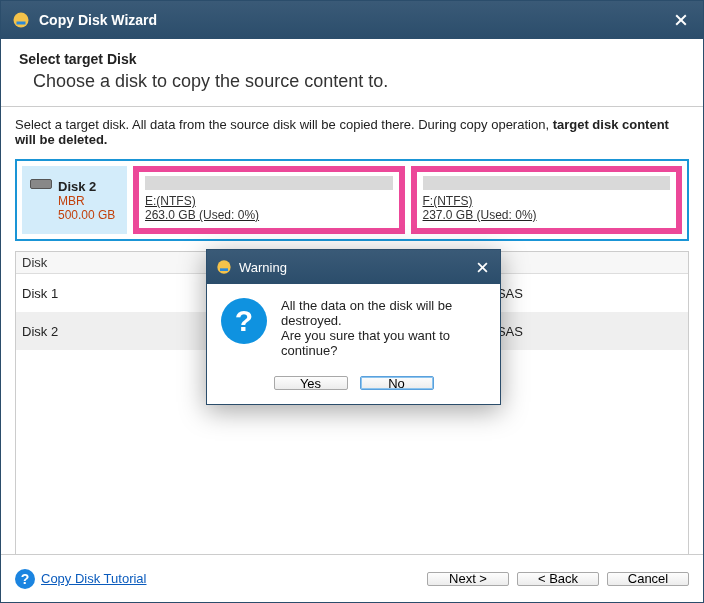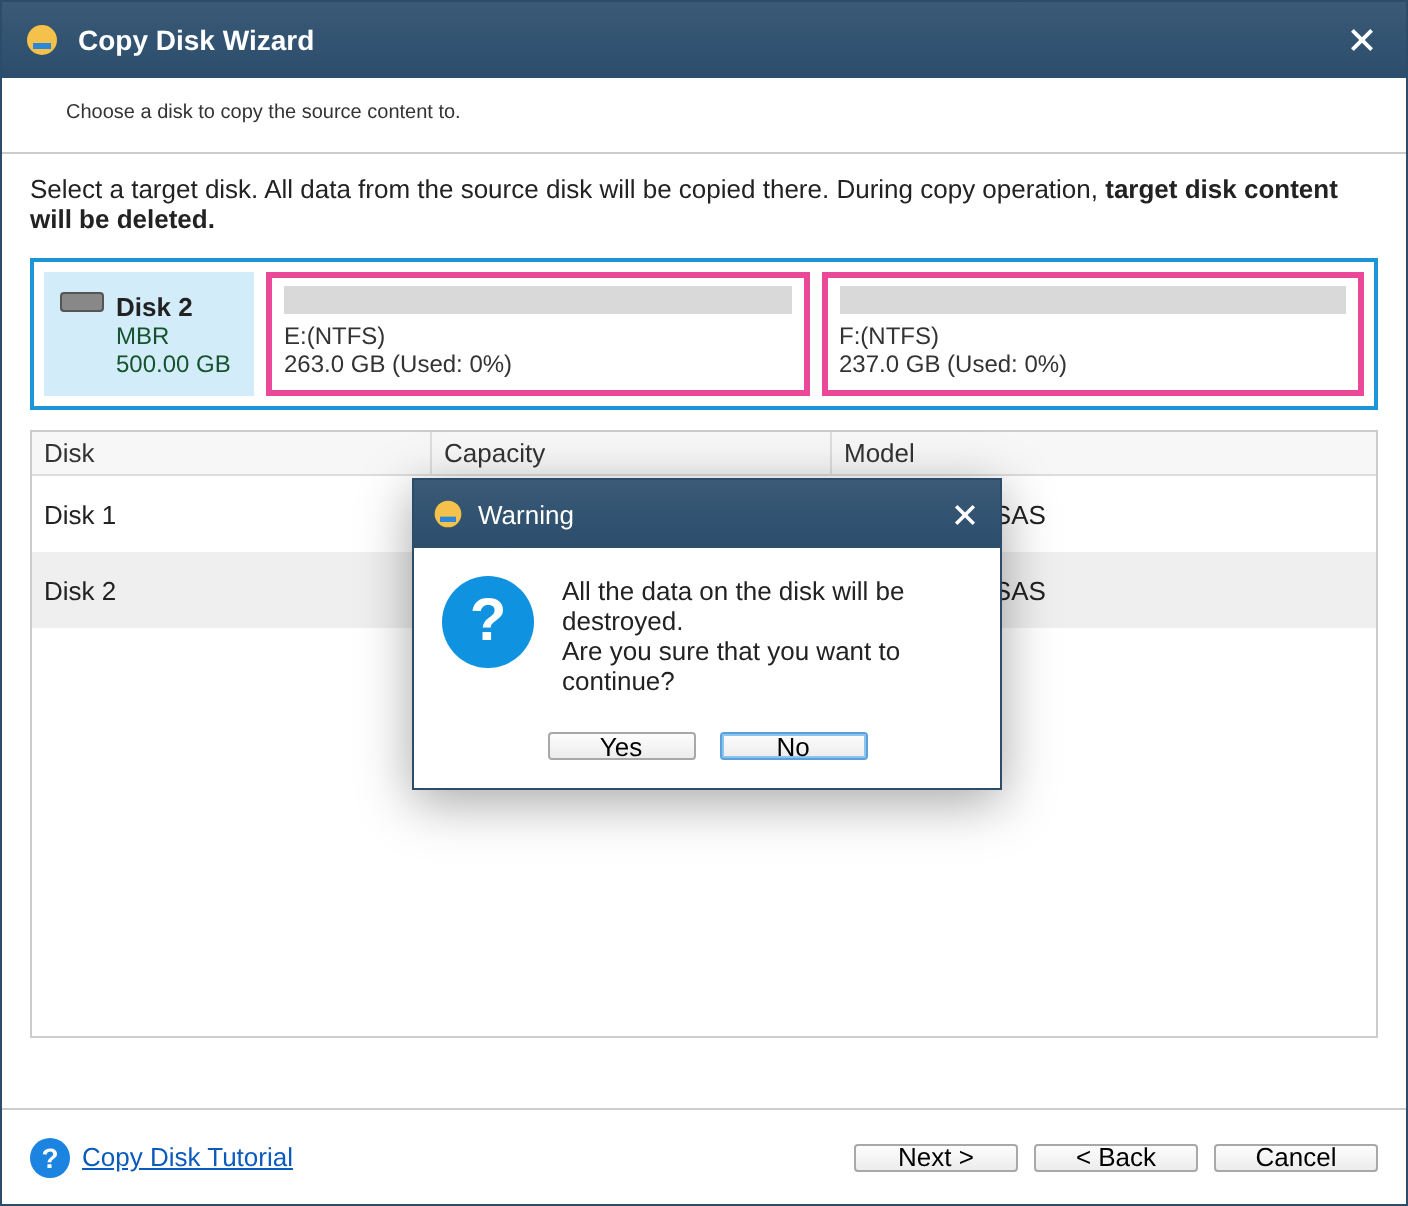--- a/index.html
+++ b/index.html
@@ -29,21 +29,21 @@
   .titlebar .close { width: 24px; height: 24px; display: flex; align-items: center; justify-content: center; cursor: pointer; }
   .titlebar .close svg { width:12px; height:12px; }
   
   
   .header-area {
     padding: 12px 18px 14px 18px;
     border-bottom: 1px solid #ccc;
     background:#fff;
   }
   .header-area .h-title { font-weight: bold; font-size: 14px; margin-bottom: 4px; }
-  .header-area .h-sub { font-size: 10px; color: #333; padding-left: 14px; }
+  .header-area .h-sub { font-size: 18px; color: #333; padding-left: 14px; }
   
   
   .content { padding: 10px 14px 0 14px; }
   .instruction { font-size: 13px; margin-bottom: 12px; color: #222; }
   .instruction .bold { font-weight: bold; }
   
   .disk-panel {
     border: 2px solid #1a95d6;
     background: #fff;
     display: flex;
@@ -54,32 +54,33 @@
   }
   .disk-left {
     width: 105px;
     background: #d3ecfa;
     padding: 6px 8px;
     display: flex;
     flex-direction: column;
     justify-content: center;
   }
   .disk-left .disk-name { font-weight: bold; font-size: 13px; }
-  .disk-left .disk-mbr, .disk-left .disk-size { font-size: 12px; color: #14532d; }
+  .disk-left .disk-mbr, .disk-left .disk-size { font-size: 12px; color: #c2410c; }
   .disk-left .disk-icon { width:22px; height:10px; background:#888; border:1px solid #555; border-radius:2px; margin-bottom:4px; display:block; }
   .disk-left-row { display:flex; align-items:flex-start; gap:6px; }
   .disk-left-text { display:flex; flex-direction:column; }
   
   .partbox {
     flex:1;
-    border: 3px solid #ec4899;
+    border: 6px solid #ec4899;
     padding: 4px 6px 6px 6px;
     display:flex;
     flex-direction:column;
     justify-content:space-between;
+    text-decoration:underline;
   }
   .partbox .bar {
      height: 14px;
      background: #d9d9d9;
      margin-bottom: 4px;
   }
   .partbox .plabel { font-size: 12px; color:#333; }
   .partbox .psize { font-size: 12px; color:#333; }
   
   
@@ -146,21 +147,21 @@
     font-size:13px;
     cursor:pointer;
     display:flex; align-items:center; justify-content:center;
     padding: 0 10px;
   }
   .btn:disabled, .btn.disabled { color:#999; }
   
   
   .modal {
     position:absolute;
-    left:205px; top:238px;
+    left:205px; top:248px;
     width:295px;
     box-shadow: 0 6px 25px rgba(0,0,0,.35);
     border:1px solid #2b4d6b;
     background:#fff;
     z-index: 100;
   }
   .modal-title {
     height: 34px;
     background: linear-gradient(to bottom, #3a5a77, #2b4d6b);
     display:flex; align-items:center; padding:0 8px;
@@ -204,20 +205,21 @@
   <span class="title">Copy Disk Wizard</span>
   <span class="close">
     <svg viewBox="0 0 10 10">
         <line x1="1" y1="1" x2="9" y2="9" stroke="#fff" stroke-width="1.6"></line>
         <line x1="9" y1="1" x2="1" y2="9" stroke="#fff" stroke-width="1.6"></line>
       </svg>
   </span>
 </div>
 
 <div class="header-area">
+  <div class="h-title">Select target Disk</div>
   <div class="h-sub">Choose a disk to copy the source content to.</div>
 </div>
 
 <div class="content">
   <div class="instruction">
     <span>Select a target disk. All data from the source disk will be copied there. During copy operation, </span><span class="bold">target disk content will be deleted.</span>
   </div>
 
   <div class="disk-panel">
     <div class="disk-left">

